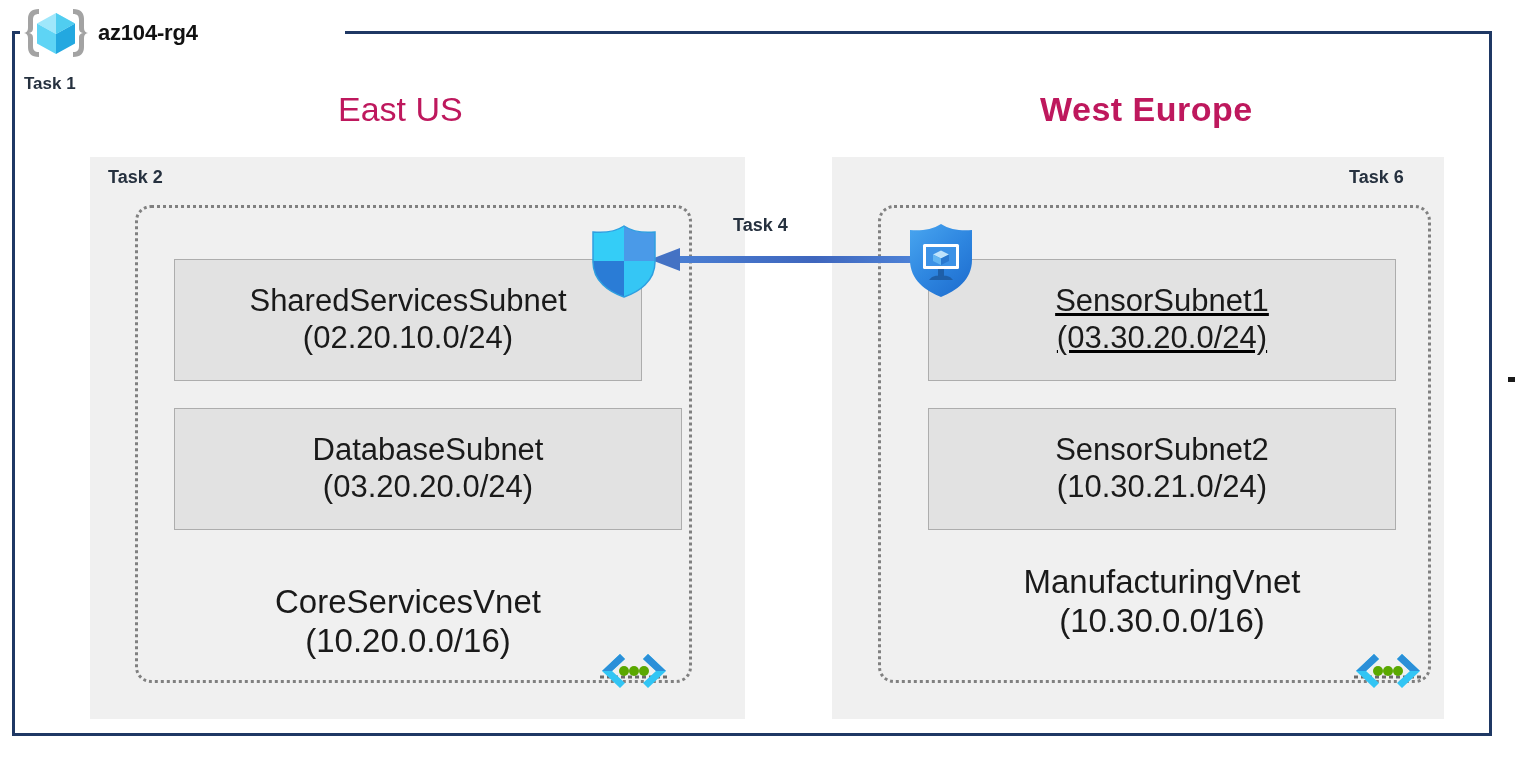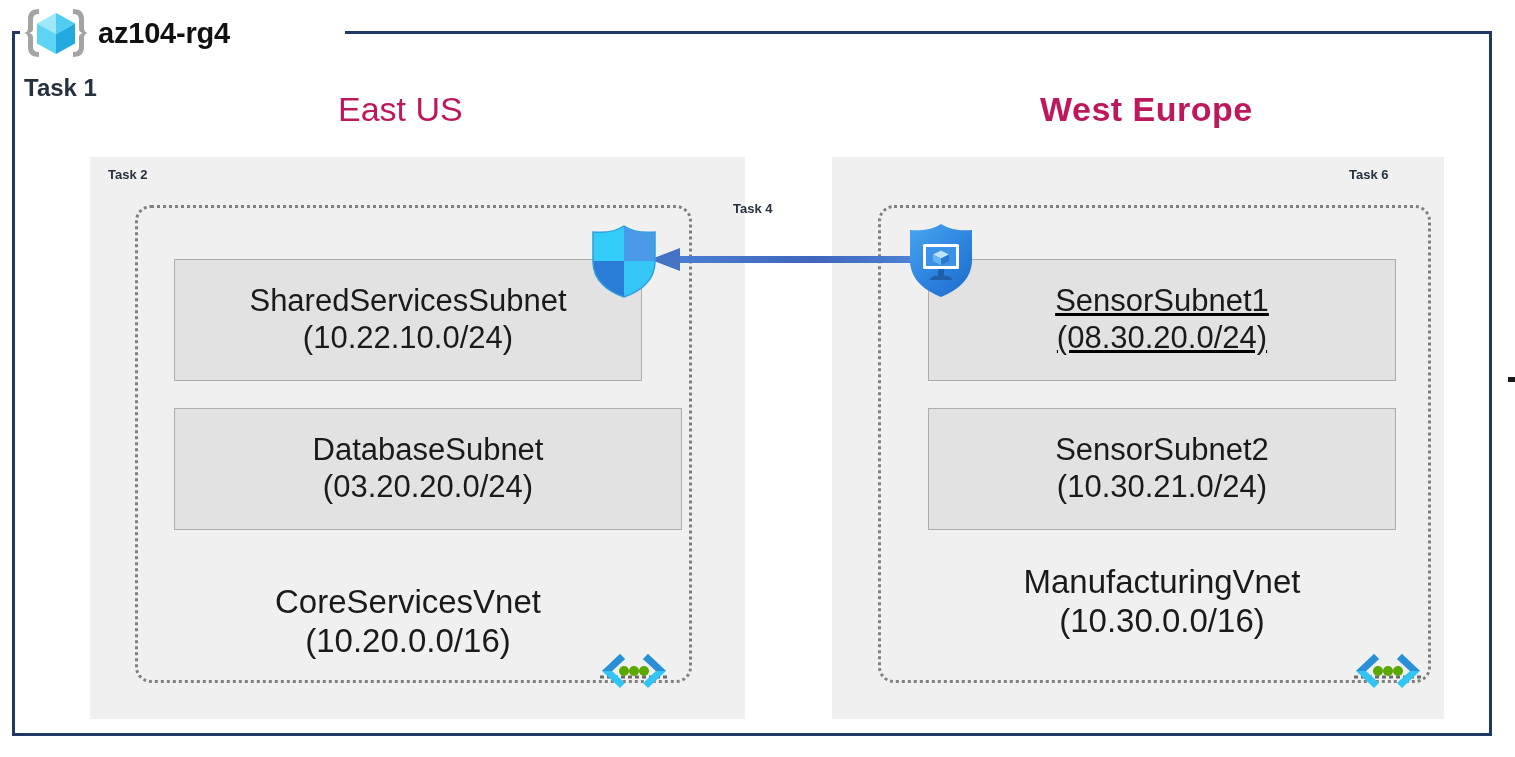--- a/index.html
+++ b/index.html
@@ -54,32 +54,32 @@
     gap: 8px;
     z-index: 5;
   }
   .rg-icon {
     width: 68px;
     height: 58px;
     position: relative;
     flex: none;
   }
   .rg-title {
-    font-size: 29px;
+    font-size: 22px;
     font-weight: bold;
     color: #111111;
     letter-spacing: -0.2px;
     white-space: nowrap;
   }
 
   .task1-label {
     position: absolute;
     left: 24px;
     top: 74px;
-    font-size: 24px;
+    font-size: 17px;
     font-weight: bold;
     color: #26313f;
     z-index: 5;
   }
 
   
   .region-title {
     position: absolute;
     font-size: 34px;
     color: #be185d;
@@ -102,28 +102,28 @@
     position: absolute;
     top: 157px;
     height: 562px;
     background: #f0f0f0;
   }
   .region-box.east  { left: 90px;  width: 655px; }
   .region-box.west  { left: 832px; width: 612px; }
 
   .task-label {
     position: absolute;
-    font-size: 13px;
+    font-size: 18px;
     font-weight: bold;
     color: #26313f;
     white-space: nowrap;
   }
   .task2-label { left: 108px;  top: 167px; }
   .task3-label { left: 1349px; top: 167px; }
-  .task4-label { left: 733px;  top: 201px; }
+  .task4-label { left: 733px;  top: 215px; }
 
   
   .vnet-box {
     position: absolute;
     top: 205px;
     height: 478px;
     border: 3px dotted #808080;
     border-radius: 16px;
     box-sizing: border-box;
     background: transparent;
@@ -248,21 +248,21 @@
   <div class="region-title east">East US</div>
   <div class="region-title west">West Europe</div>
 
   <div class="region-box east"></div>
   <div class="task-label task2-label">Task 2</div>
 
   <div class="vnet-box east"></div>
 
   <div class="subnet sn-east-1">
     <span class="s-name">SharedServicesSubnet</span>
-    <span class="s-cidr">(10.22.10.0/24)</span>
+    <span class="s-cidr">(02.20.10.0/24)</span>
   </div>
 
   <div class="subnet sn-east-2">
     <span class="s-name">DatabaseSubnet</span>
     <span class="s-cidr">(03.20.20.0/24)</span>
   </div>
 
   <div class="vnet-caption vc-east">
     <span class="v-name">CoreServicesVnet</span>
     <span class="v-cidr">(10.20.0.0/16)</span>
@@ -285,21 +285,21 @@
     </svg>
   </span>
 
   <div class="region-box west"></div>
   <div class="task-label task3-label">Task 6</div>
 
   <div class="vnet-box west"></div>
 
   <div class="subnet sn-west-1">
     <span class="s-name">SensorSubnet1</span>
-    <span class="s-cidr">(08.30.20.0/24)</span>
+    <span class="s-cidr">(03.30.20.0/24)</span>
   </div>
 
   <div class="subnet sn-west-2">
     <span class="s-name">SensorSubnet2</span>
     <span class="s-cidr">(10.30.21.0/24)</span>
   </div>
 
   <div class="vnet-caption vc-west">
     <span class="v-name">ManufacturingVnet</span>
     <span class="v-cidr">(10.30.0.0/16)</span>

